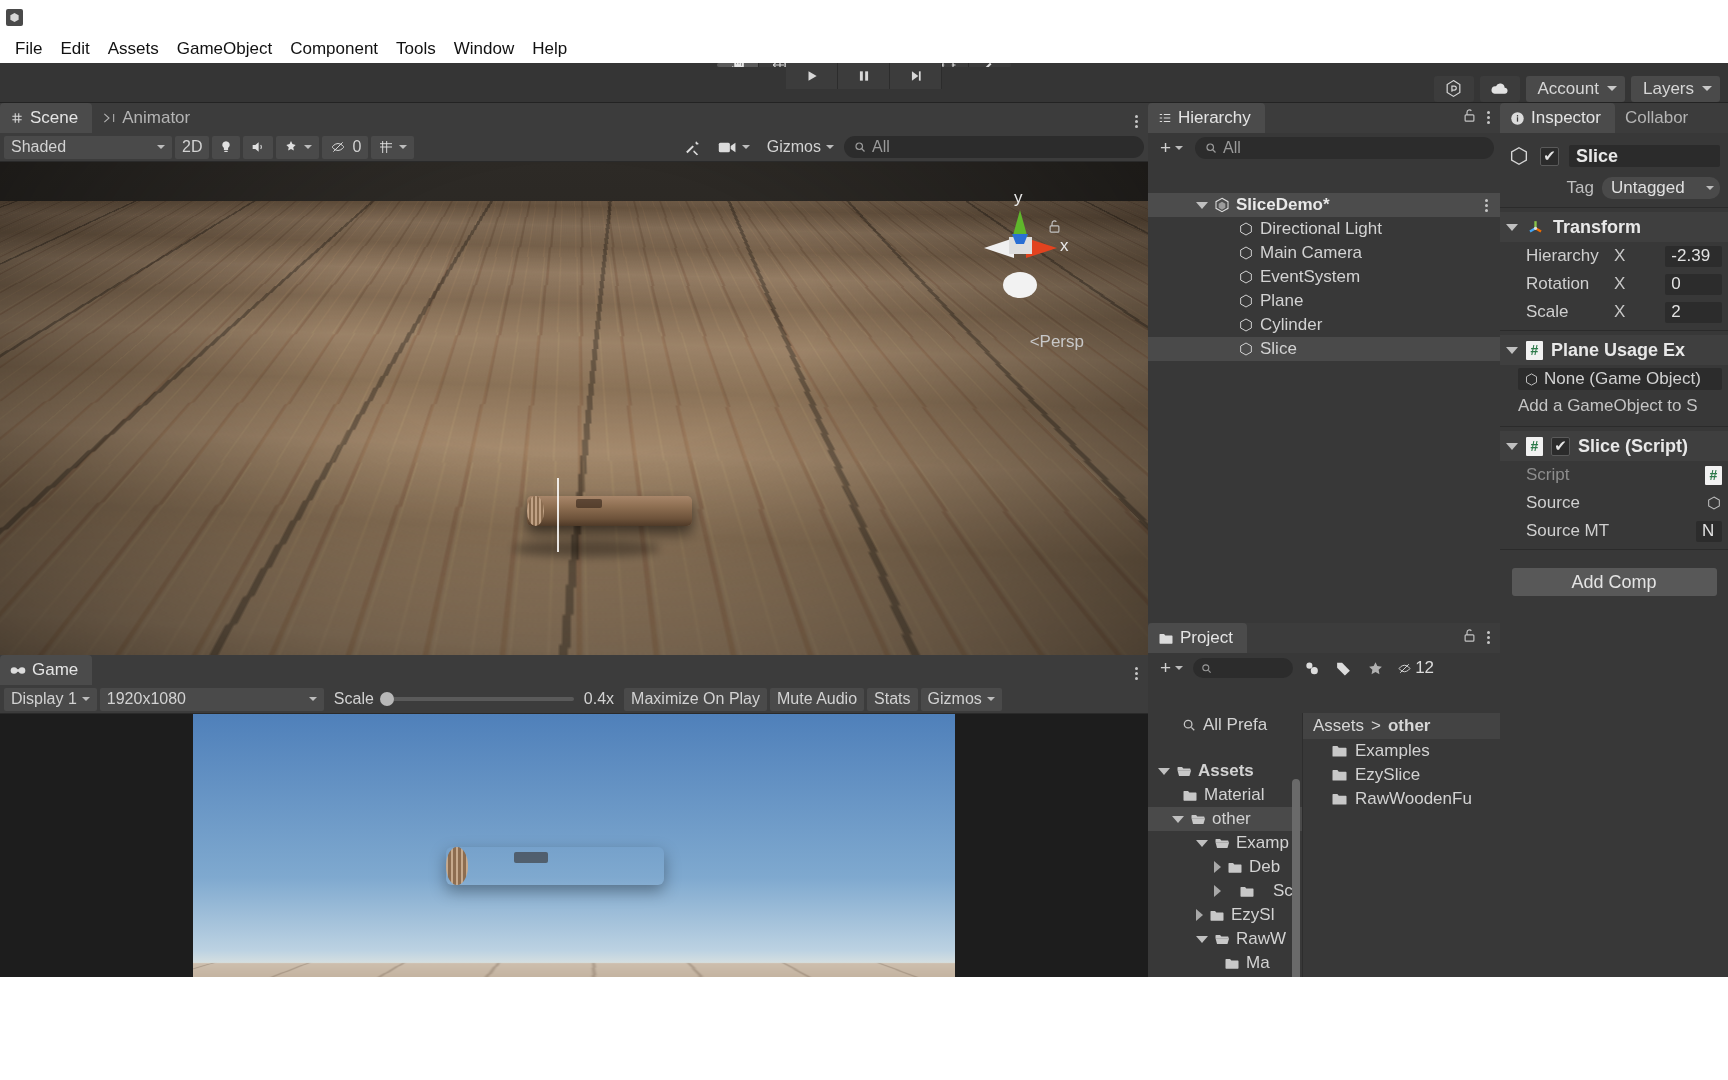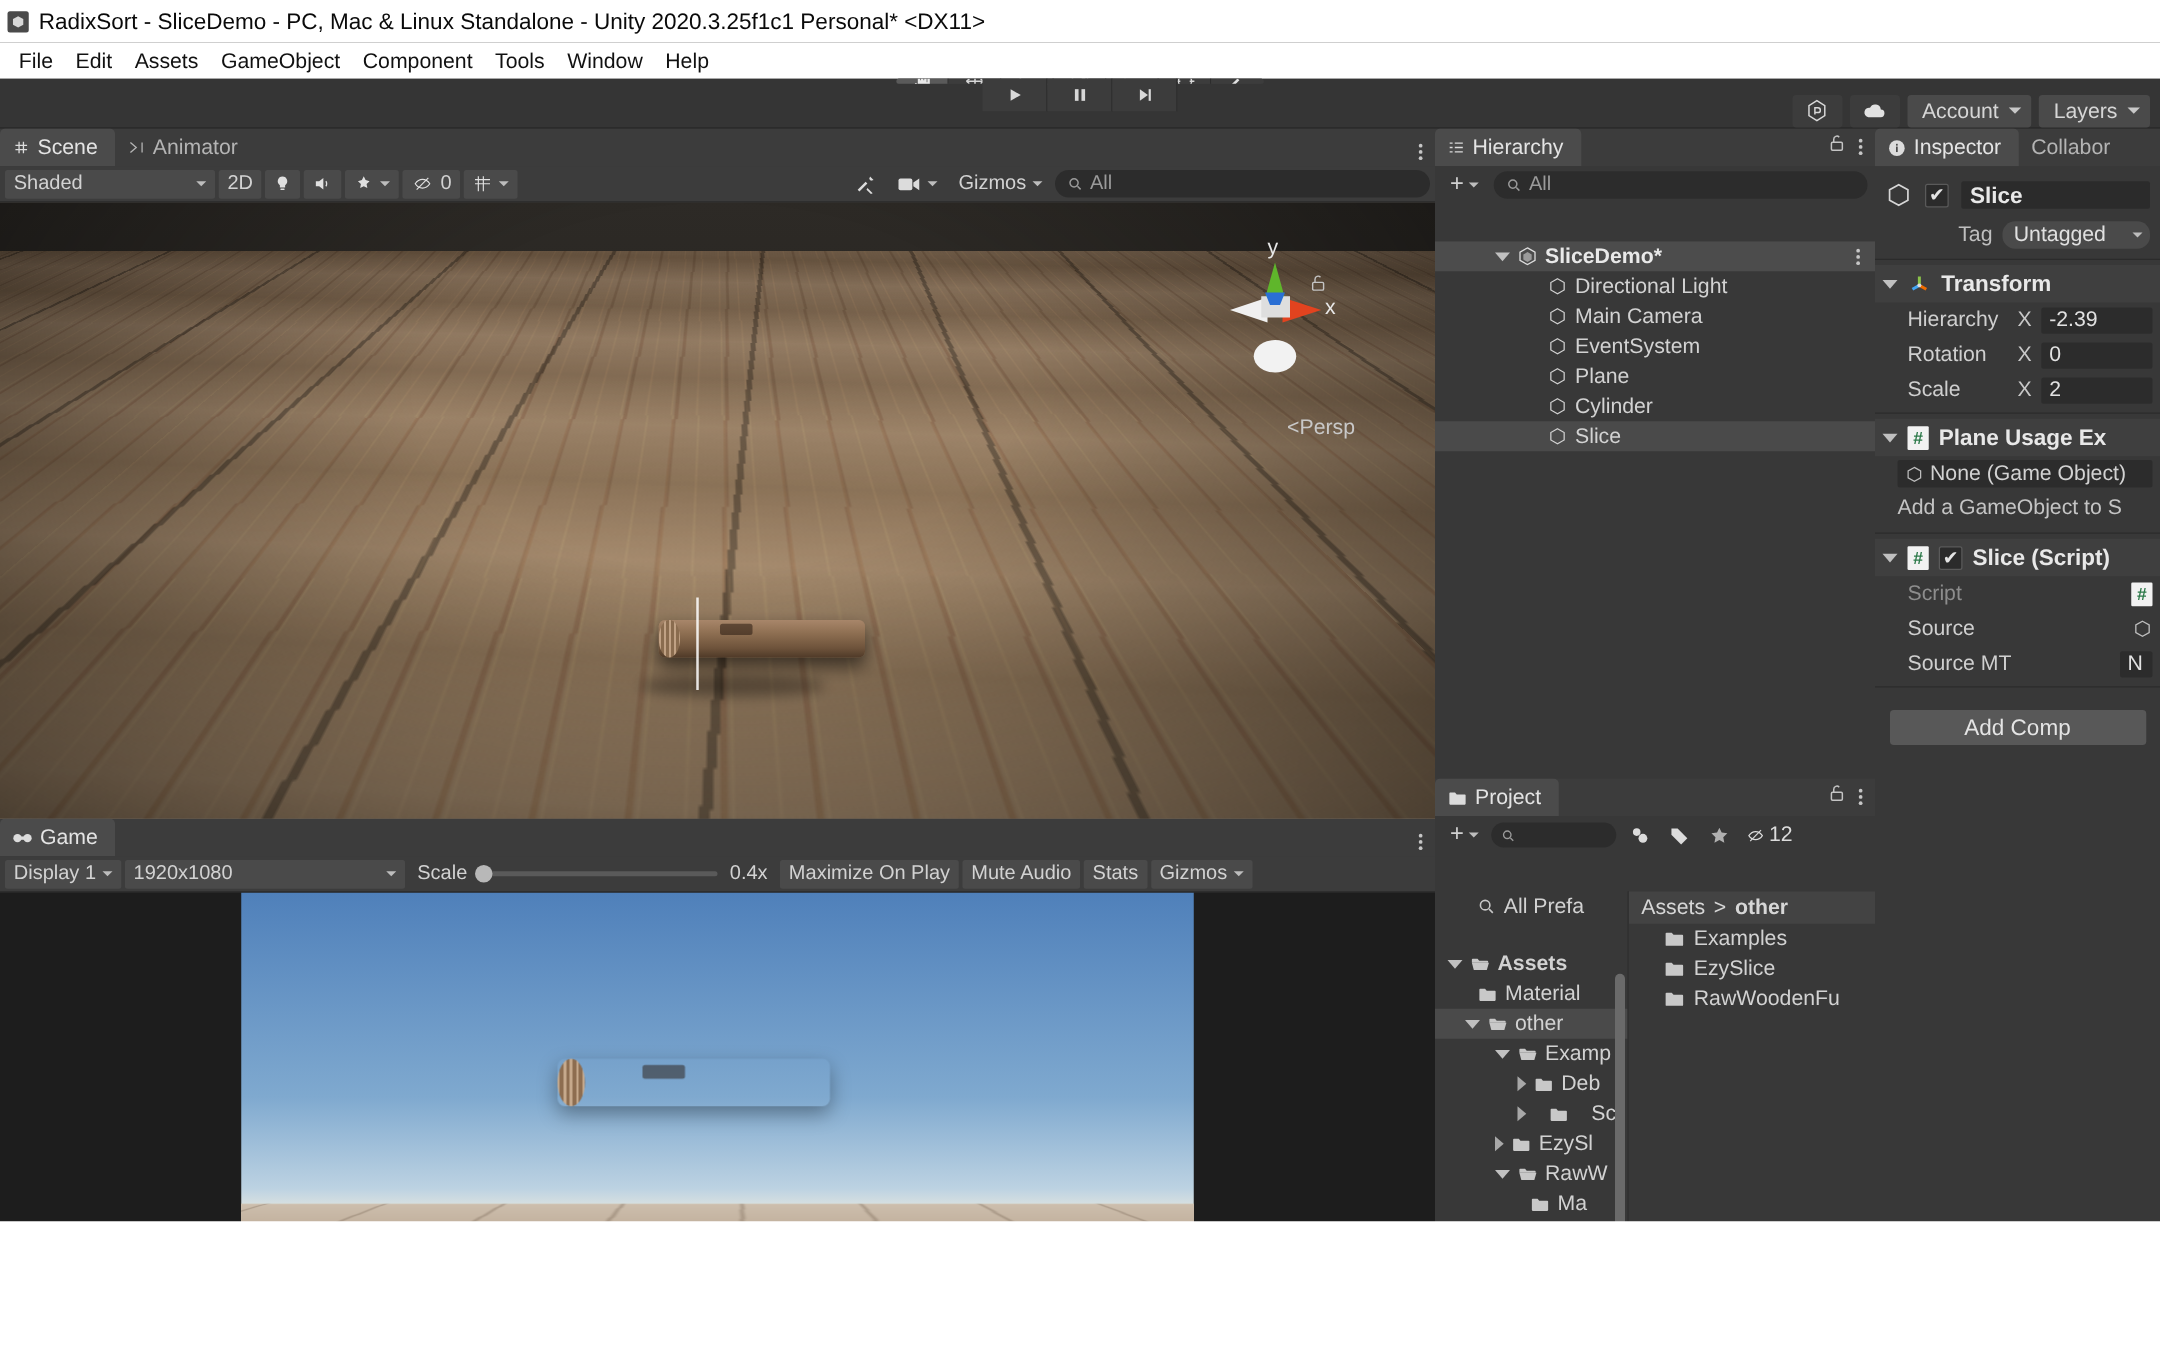--- a/index.html
+++ b/index.html
@@ -289,21 +289,21 @@
   }
   .comp-title { font-size: 18px; font-weight: bold; color: #e8e8e8; white-space: nowrap; }
   .field-row {
     height: 28px; display: flex; align-items: center; gap: 8px; padding: 0 6px 0 26px;
     font-size: 17px; color: #cfcfcf;
   }
   .field-row .fl { min-width: 80px; }
   .axis { color: #c8c8c8; font-size: 17px; }
   .numbox {
     flex: 1; height: 21px; background: #2c2c2c; border-radius: 2px; color: #e2e2e2;
-    font-size: 17px; display: flex; align-items: center; padding: 0 6px;
+    font-size: 17px; display: flex; align-items: center; padding: 0 6px; margin-left: 32px;
   }
   .objfield {
     height: 22px; background: #2c2c2c; border-radius: 2px; color: #d2d2d2;
     font-size: 17px; display: flex; align-items: center; gap: 5px; padding: 0 6px;
     margin: 3px 6px 3px 18px;
   }
   .hint { font-size: 17px; color: #c4c4c4; padding: 3px 6px 6px 18px; white-space: nowrap; }
   .script-ico {
     width: 17px; height: 19px; background: #f2f2f2; border-radius: 1px;
     display: flex; align-items: center; justify-content: center;
@@ -322,21 +322,20 @@
 <body>
 
 <div class="app">
 
   <div class="titlebar">
     <div class="title-ico">
       <svg width="11" height="11" viewBox="0 0 24 24">
           <path d="M12 2 L21 7 V17 L12 22 L3 17 V7 Z" fill="#d8d8d8"></path>
         </svg>
     </div>
-    <div class="title-text">RadixSort - SliceDemo - PC, Mac &amp; Linux Standalone - Unity 2020.3.25f1c1 Personal* &lt;DX11&gt;</div>
   </div>
 
   <div class="menubar">
     <div class="menu-item">File</div>
     <div class="menu-item">Edit</div>
     <div class="menu-item">Assets</div>
     <div class="menu-item">GameObject</div>
     <div class="menu-item">Component</div>
     <div class="menu-item">Tools</div>
     <div class="menu-item">Window</div>

